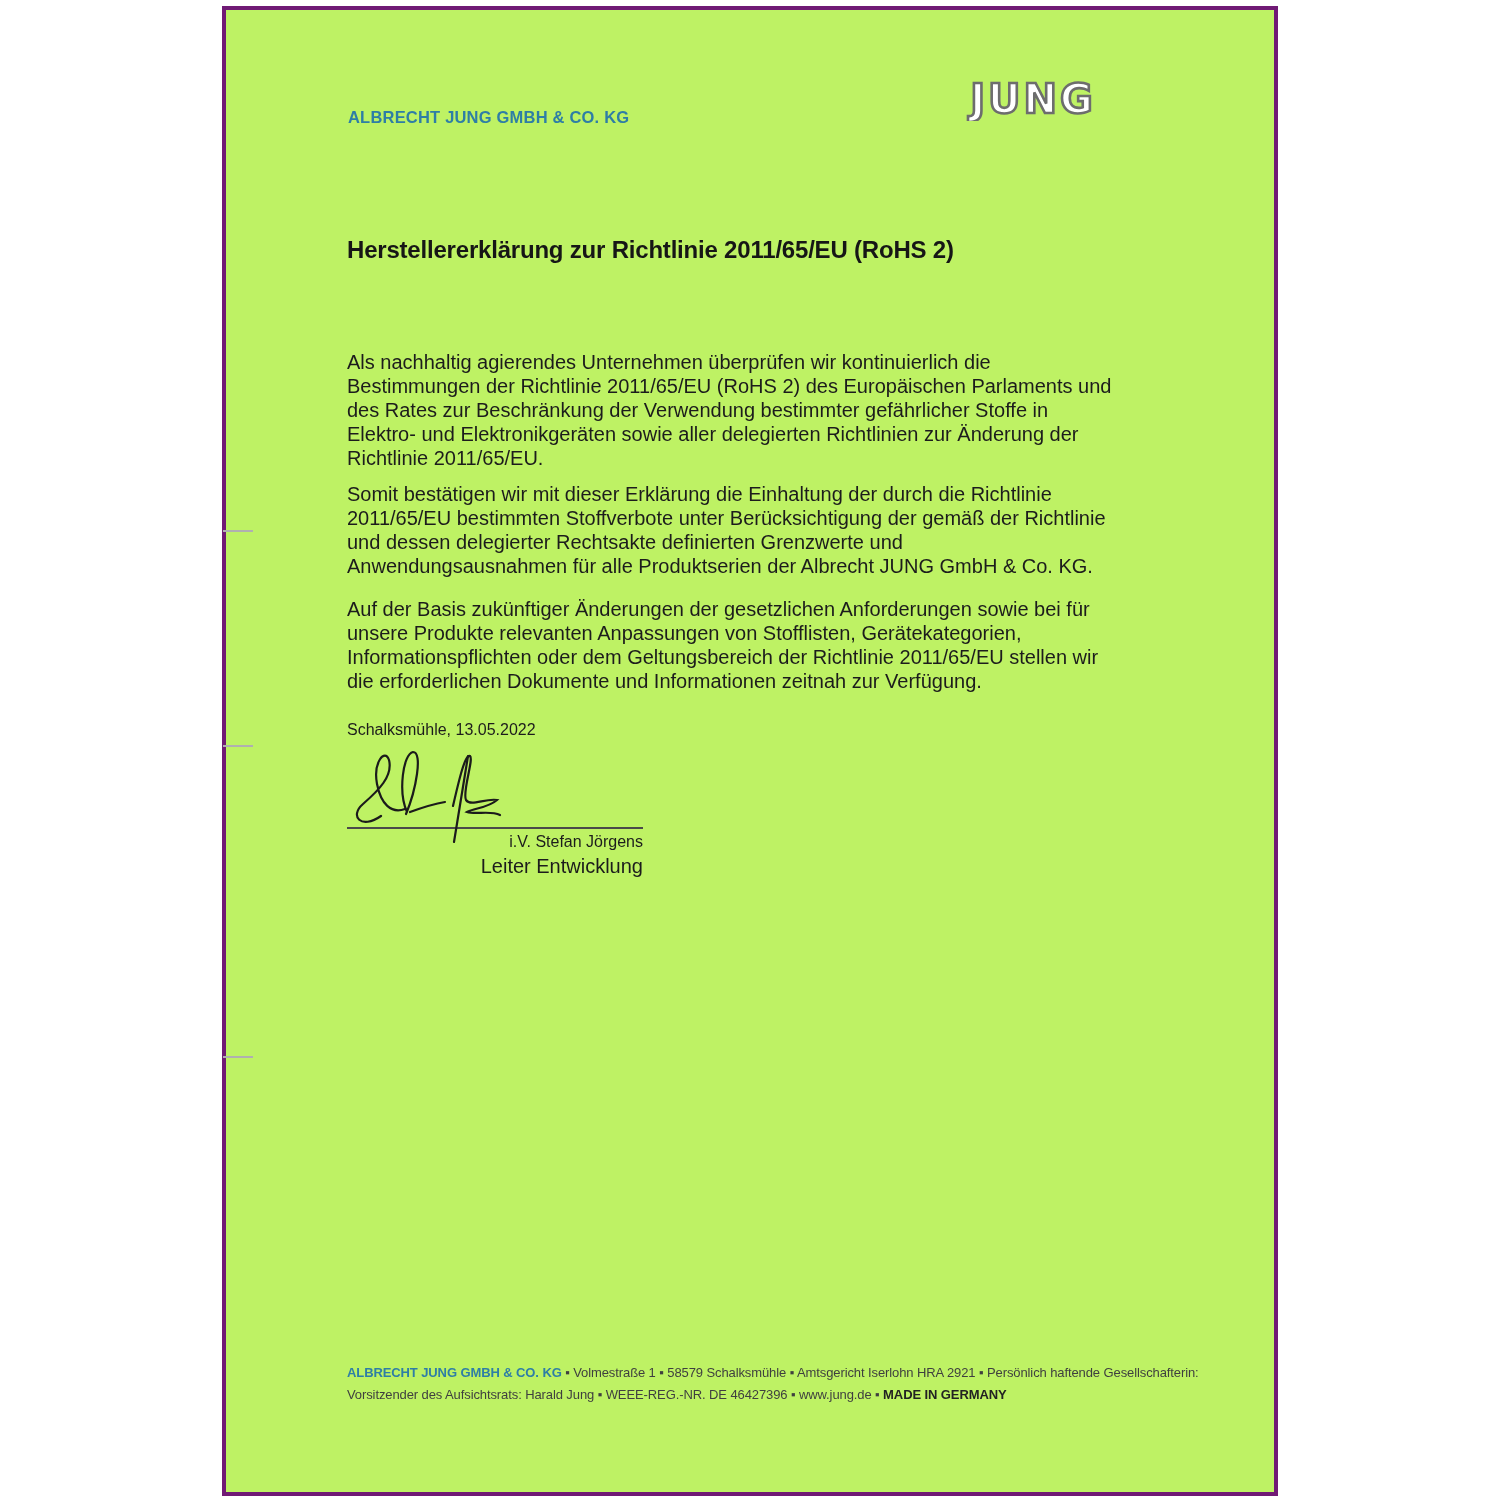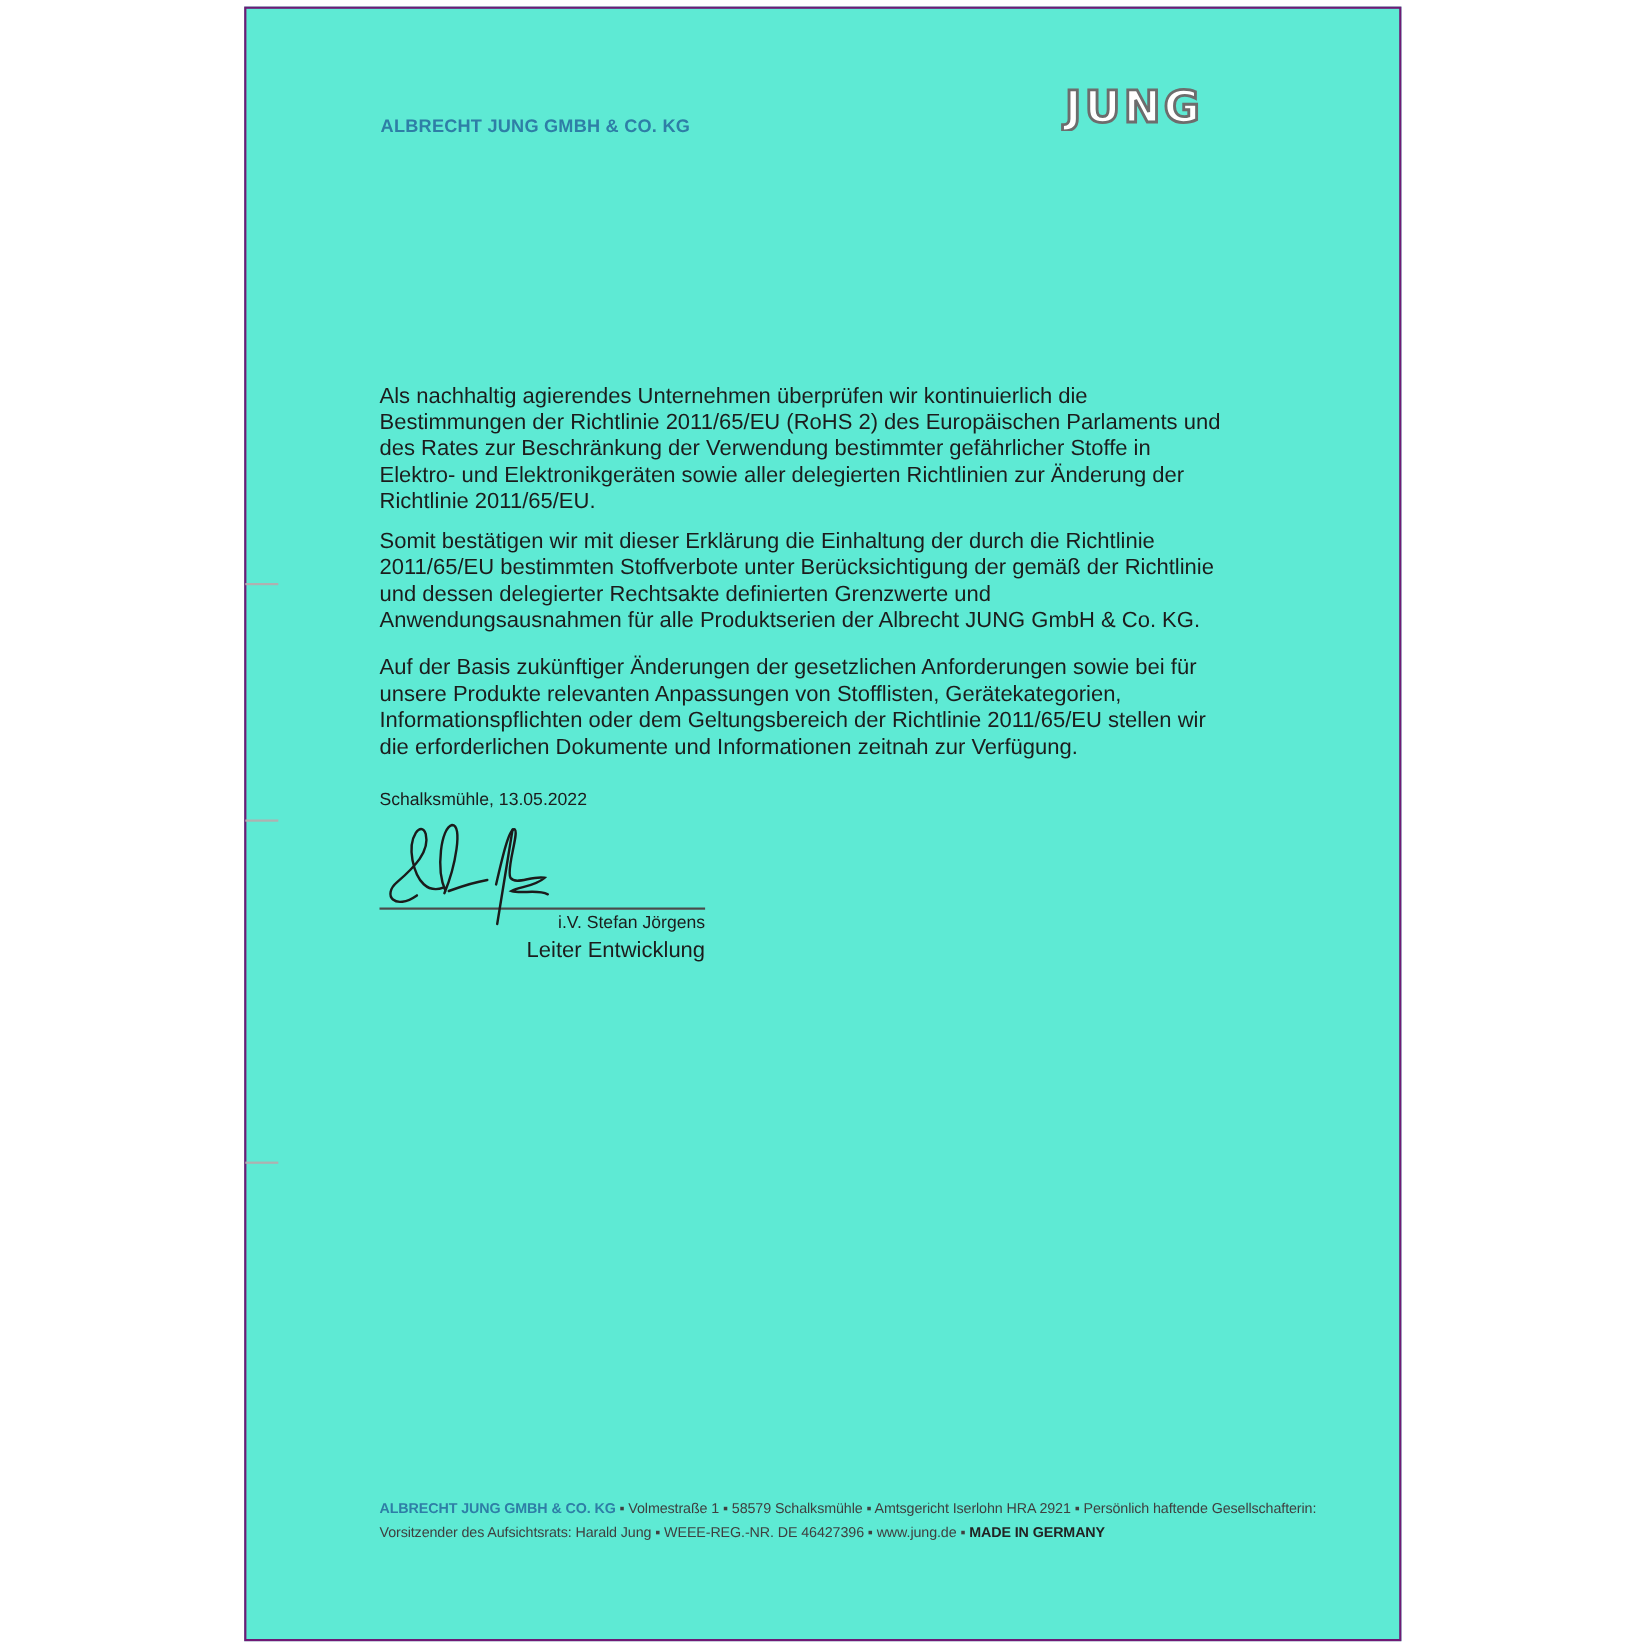--- a/index.html
+++ b/index.html
@@ -7,22 +7,22 @@
     position:relative;
     width:1500px;height:1500px;
     background:#ffffff;
     font-family:"Liberation Sans", sans-serif;
     overflow:hidden;
   }
   .page{
     position:absolute;
     left:222px;top:6px;
     width:1048px;height:1482px;
-    border:2px solid #701a75;
-    background:#5eead4;
+    border:4px solid #701a75;
+    background:#bef264;
   }
   .fold-mark{
     position:absolute;
     left:223px;width:30px;height:2px;
     background:#b0b0b0;
     z-index:5;
   }
   .fm1{top:530px;}
   .fm2{top:745px;}
   .fm3{top:1056px;}
@@ -82,20 +82,21 @@
   <div class="fold-mark fm3"></div>
 
   <div class="page">
 
     <div class="company-name">ALBRECHT JUNG GMBH &amp; CO. KG</div>
 
     <svg class="logo" viewBox="0 0 162 42">
       <text x="81" y="34" text-anchor="middle" font-family="DejaVu Sans, sans-serif" font-weight="bold" font-size="40" letter-spacing="3" fill="#ffffff" stroke="#6d6d6d" stroke-width="2.6">JUNG</text>
     </svg>
 
+    <h1 class="doc-title">Herstellererklärung zur Richtlinie 2011/65/EU (RoHS 2)</h1>
 
     <div class="body-text">
       <p class="para-1">Als nachhaltig agierendes Unternehmen überprüfen wir kontinuierlich die Bestimmungen der Richtlinie 2011/65/EU (RoHS 2) des Europäischen Parlaments und des Rates zur Beschränkung der Verwendung bestimmter gefährlicher Stoffe in Elektro- und Elektronikgeräten sowie aller delegierten Richtlinien zur Änderung der Richtlinie 2011/65/EU.</p>
       <p class="para-2">Somit bestätigen wir mit dieser Erklärung die Einhaltung der durch die Richtlinie 2011/65/EU bestimmten Stoffverbote unter Berücksichtigung der gemäß der Richtlinie und dessen delegierter Rechtsakte definierten Grenzwerte und Anwendungsausnahmen für alle Produktserien der Albrecht JUNG GmbH &amp; Co. KG.</p>
       <p class="para-3">Auf der Basis zukünftiger Änderungen der gesetzlichen Anforderungen sowie bei für unsere Produkte relevanten Anpassungen von Stofflisten, Gerätekategorien, Informationspflichten oder dem Geltungsbereich der Richtlinie 2011/65/EU stellen wir die erforderlichen Dokumente und Informationen zeitnah zur Verfügung.</p>
     </div>
 
     <div class="dateline">Schalksmühle, 13.05.2022</div>
 
     <div class="sig sig-left">

